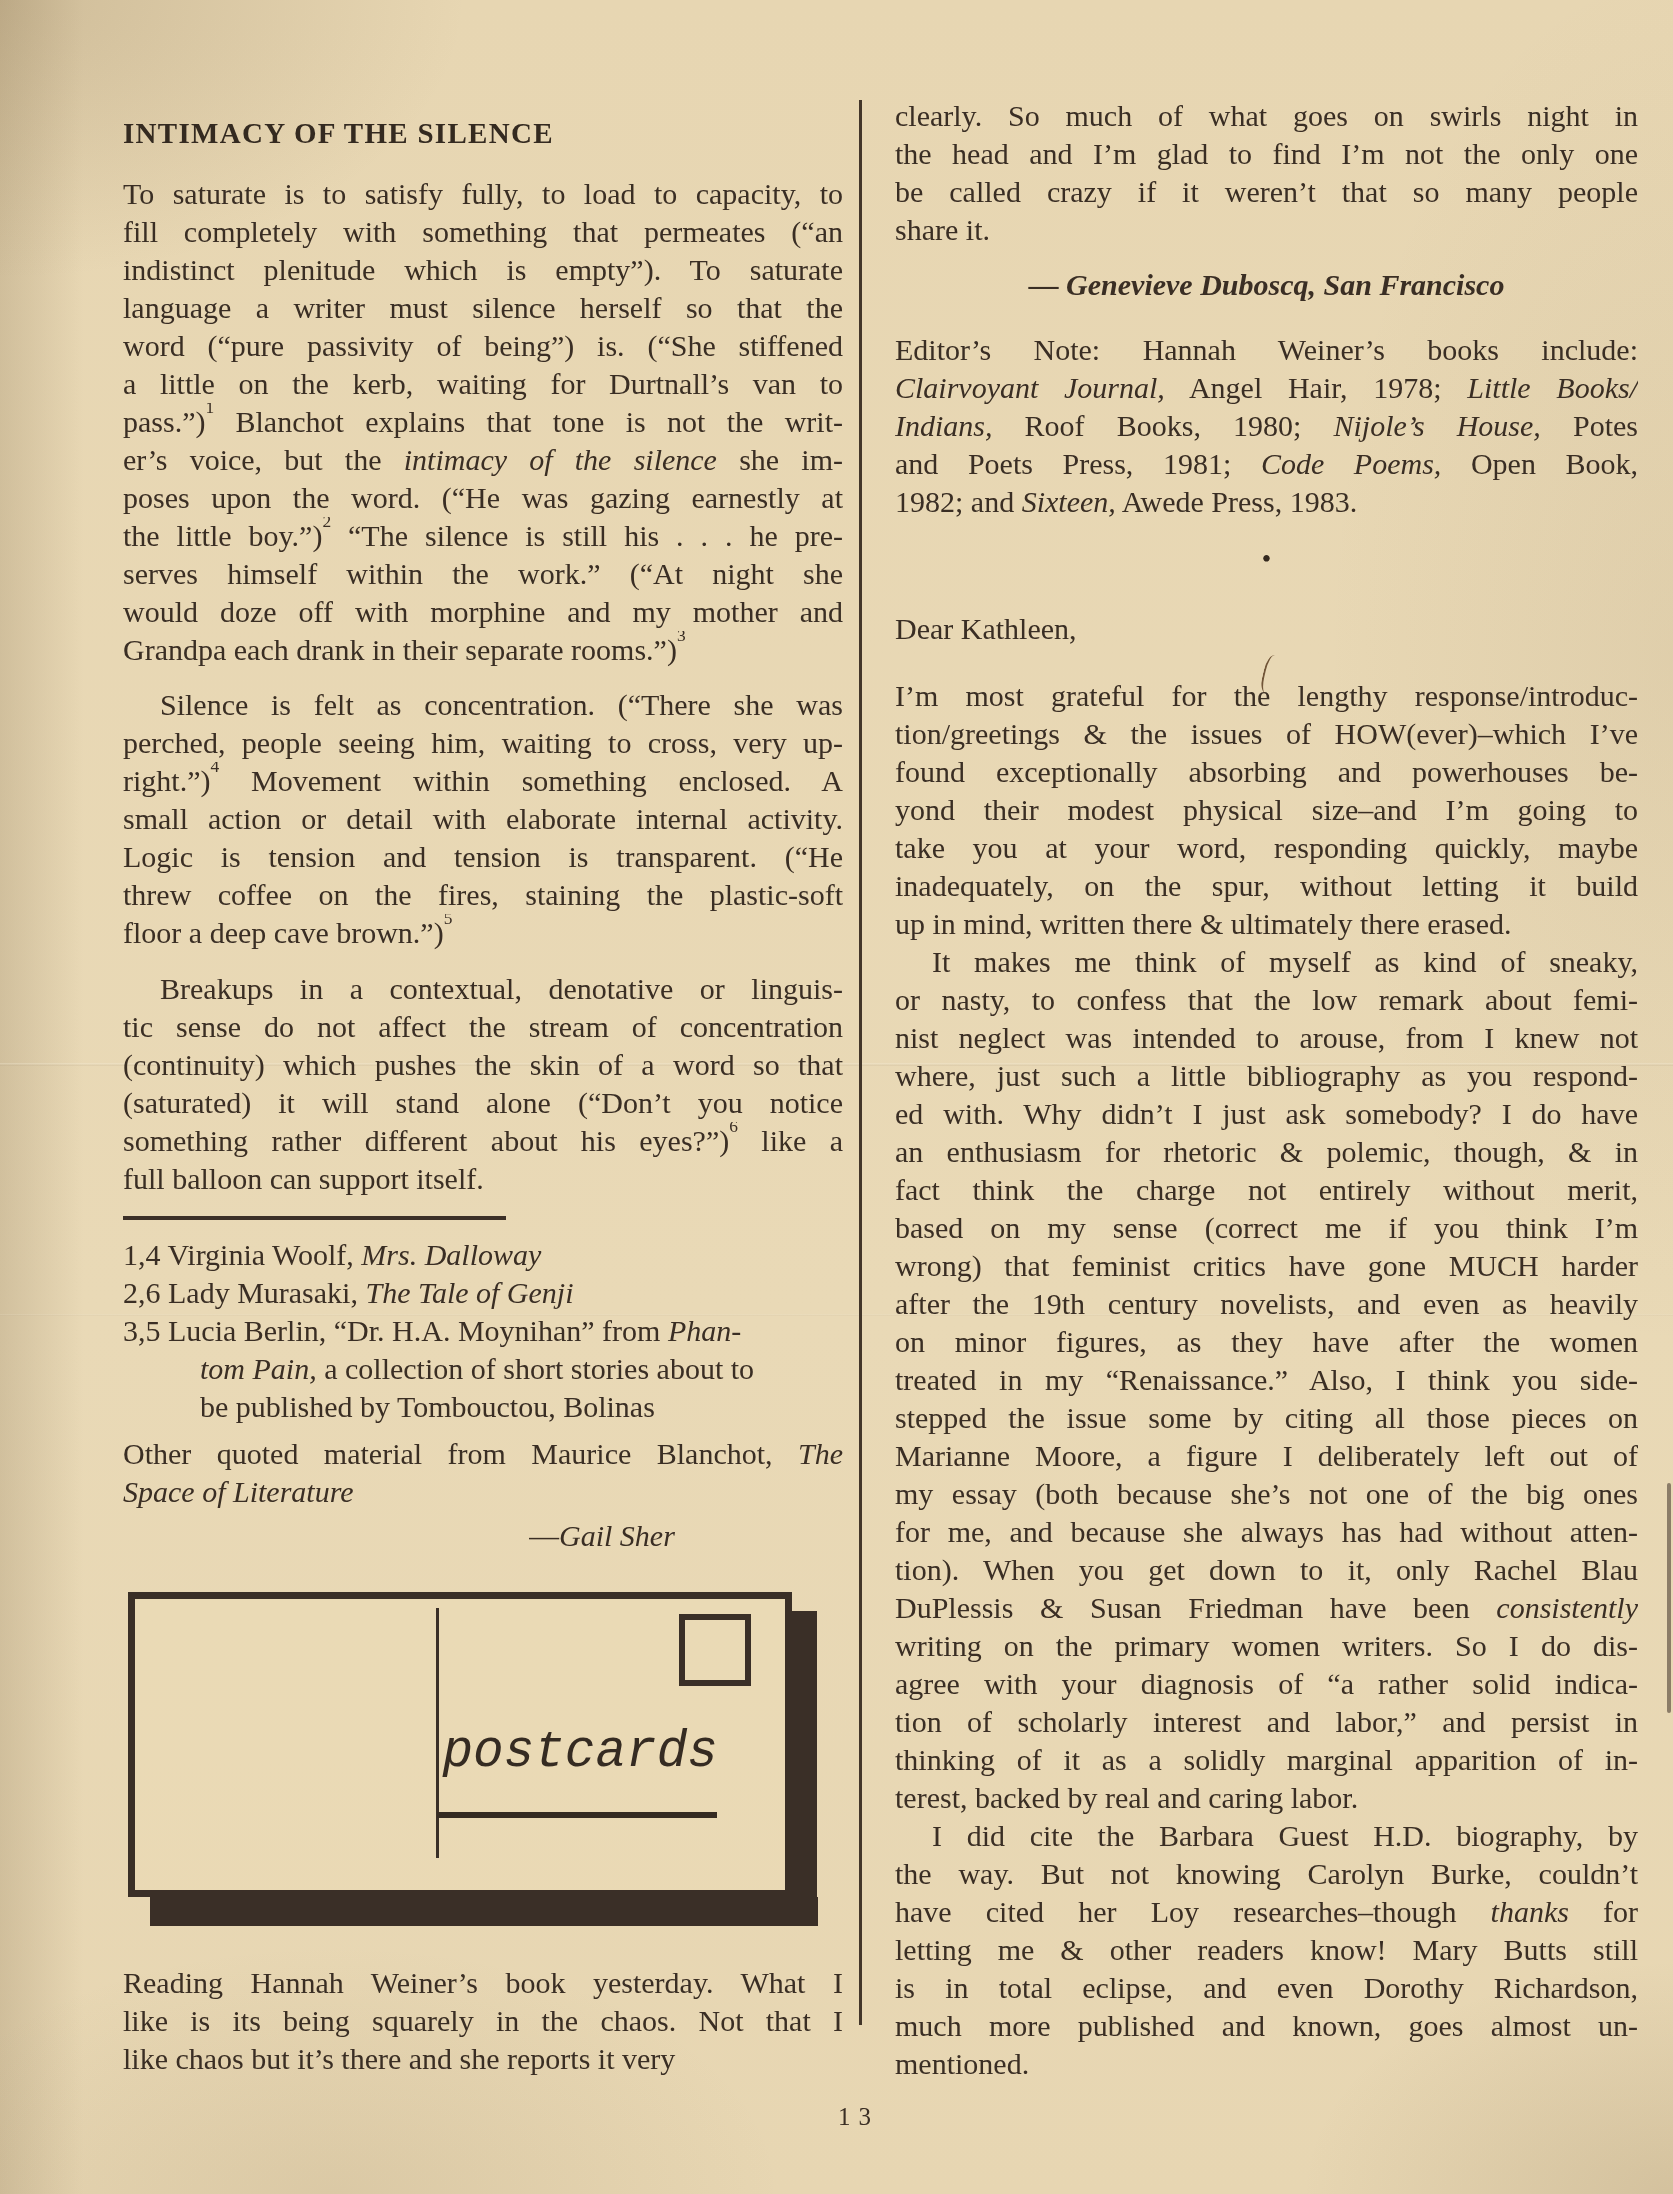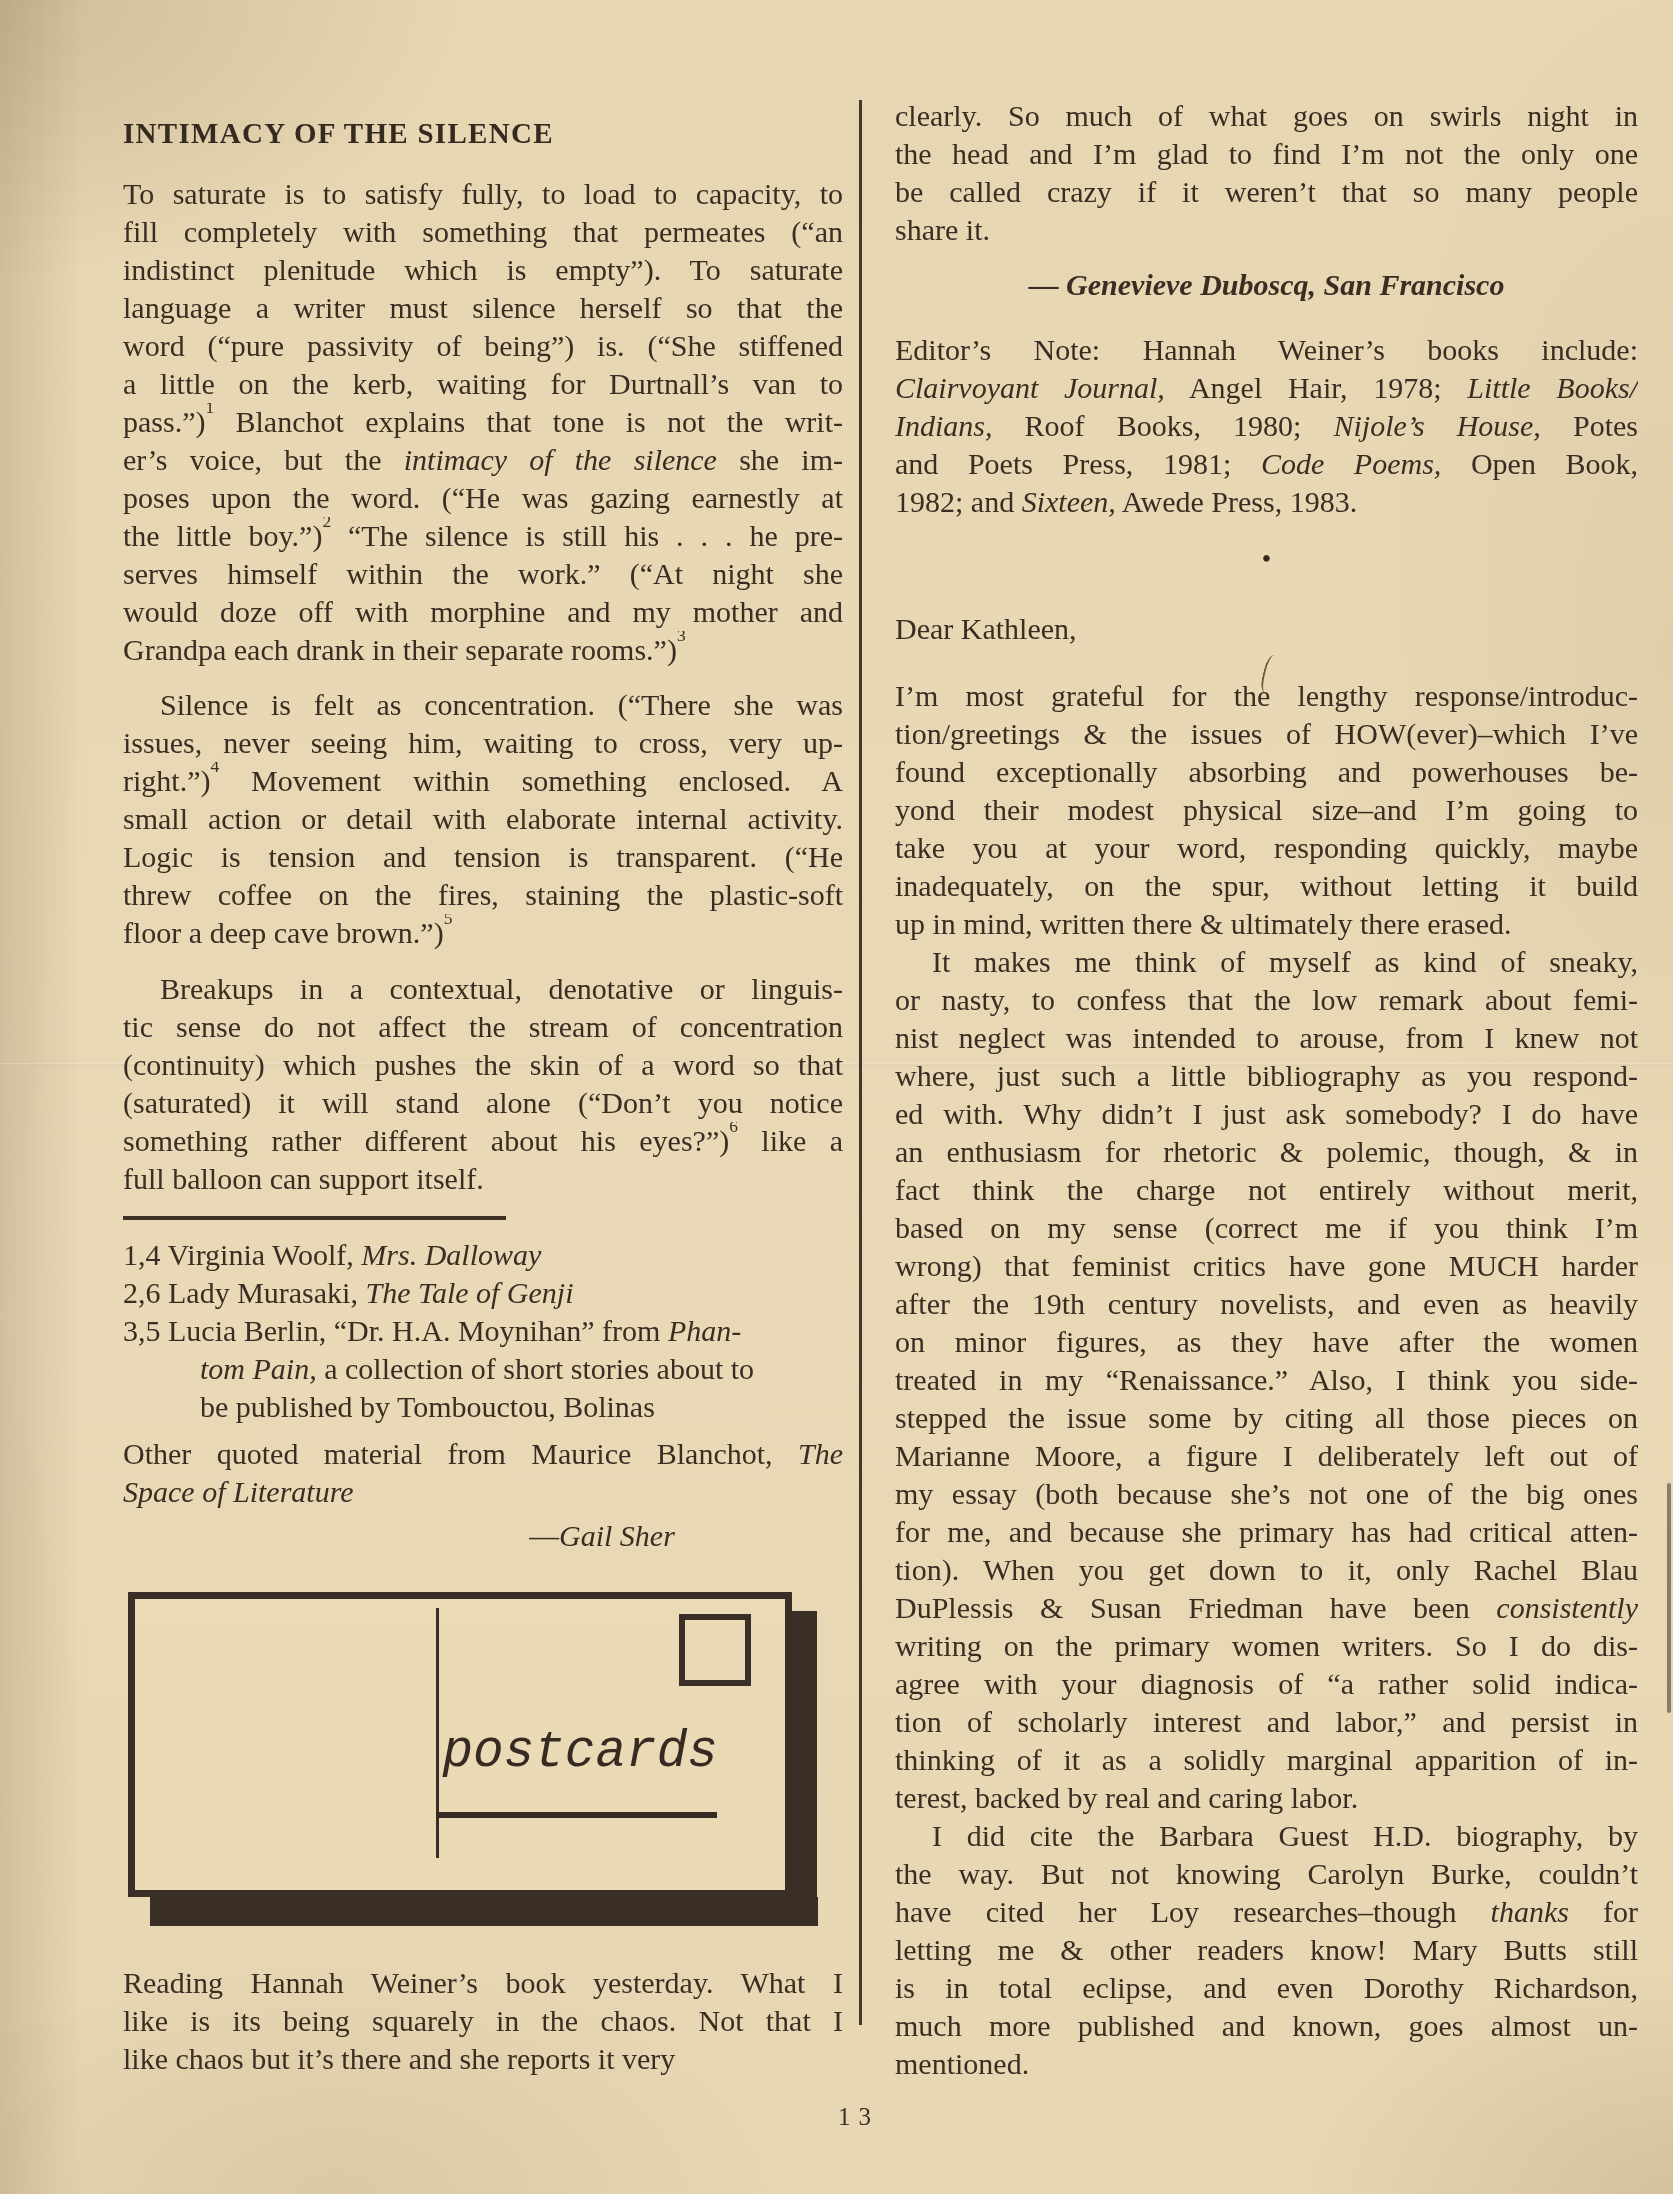--- a/index.html
+++ b/index.html
@@ -82,21 +82,21 @@
         <div class="line">pass.”)<sup>1</sup> Blanchot explains that tone is not the writ-</div>
         <div class="line">er’s voice, but the <span class="it">intimacy of the silence</span> she im-</div>
         <div class="line">poses upon the word. (“He was gazing earnestly at</div>
         <div class="line">the little boy.”)<sup>2</sup> “The silence is still his . . . he pre-</div>
         <div class="line">serves himself within the work.” (“At night she</div>
         <div class="line">would doze off with morphine and my mother and</div>
         <div class="line last">Grandpa each drank in their separate rooms.”)<sup>3</sup></div>
       </div>
       <div class="block para indent">
         <div class="line first">Silence is felt as concentration. (“There she was</div>
-        <div class="line">issues, never seeing him, waiting to cross, very up-</div>
+        <div class="line">perched, people seeing him, waiting to cross, very up-</div>
         <div class="line">right.”)<sup>4</sup> Movement within something enclosed. A</div>
         <div class="line">small action or detail with elaborate internal activity.</div>
         <div class="line">Logic is tension and tension is transparent. (“He</div>
         <div class="line">threw coffee on the fires, staining the plastic-soft</div>
         <div class="line last">floor a deep cave brown.”)<sup>5</sup></div>
       </div>
       <div class="block para indent">
         <div class="line first">Breakups in a contextual, denotative or linguis-</div>
         <div class="line">tic sense do not affect the stream of concentration</div>
         <div class="line">(continuity) which pushes the skin of a word so that</div>
@@ -179,21 +179,21 @@
         <div class="line">an enthusiasm for rhetoric &amp; polemic, though, &amp; in</div>
         <div class="line">fact think the charge not entirely without merit,</div>
         <div class="line">based on my sense (correct me if you think I’m</div>
         <div class="line">wrong) that feminist critics have gone MUCH harder</div>
         <div class="line">after the 19th century novelists, and even as heavily</div>
         <div class="line">on minor figures, as they have after the women</div>
         <div class="line">treated in my “Renaissance.” Also, I think you side-</div>
         <div class="line">stepped the issue some by citing all those pieces on</div>
         <div class="line">Marianne Moore, a figure I deliberately left out of</div>
         <div class="line">my essay (both because she’s not one of the big ones</div>
-        <div class="line">for me, and because she primary has had critical atten-</div>
+        <div class="line">for me, and because she always has had without atten-</div>
         <div class="line">tion). When you get down to it, only Rachel Blau</div>
         <div class="line">DuPlessis &amp; Susan Friedman have been <span class="it">consistently</span></div>
         <div class="line">writing on the primary women writers. So I do dis-</div>
         <div class="line">agree with your diagnosis of “a rather solid indica-</div>
         <div class="line">tion of scholarly interest and labor,” and persist in</div>
         <div class="line">thinking of it as a solidly marginal apparition of in-</div>
         <div class="line last">terest, backed by real and caring labor.</div>
       </div>
       <div class="block para tight indent">
         <div class="line first">I did cite the Barbara Guest H.D. biography, by</div>

